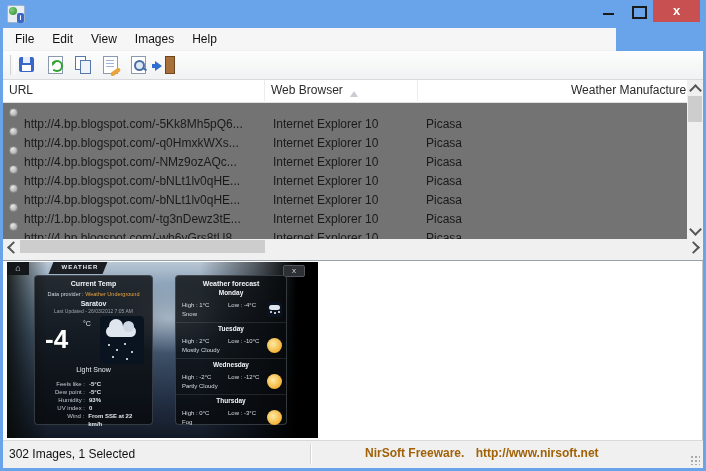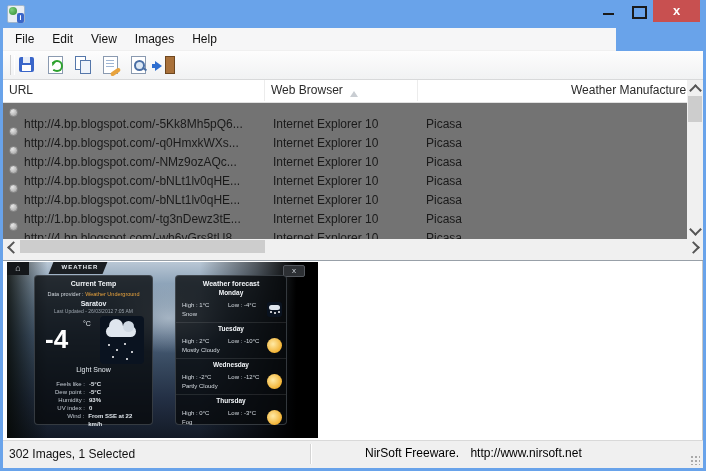--- a/index.html
+++ b/index.html
@@ -113,21 +113,21 @@
   .fd-cond{position:absolute;left:6px;top:22px;font-size:6px;color:#d6dce2;}
   .ficon{position:absolute;right:4px;top:13px;width:15px;height:15px;border-radius:50%;}
   .ficon.sun{background:radial-gradient(circle at 40% 40%,#ffeaa6,#f2b233 70%,rgba(242,178,51,0));}
   .ficon.snow{border-radius:3px;background:#0a1320;}
   .ficon.snow:before{content:"";position:absolute;left:2px;top:3px;width:11px;height:5px;background:#dfe6ee;border-radius:4px;}
   .ficon.snow:after{content:"";position:absolute;left:3px;top:9px;width:2px;height:2px;background:#fff;border-radius:50%;box-shadow:4px 1px 0 #fff,8px 0 0 #fff;}
   
   .statusbar{position:absolute;left:3px;top:440px;width:700px;height:27px;background:#f0f0f0;border-top:1px solid #d9d9d9;font-size:12px;}
   .sb-left{position:absolute;left:6px;top:6px;color:#111;}
   .sb-div{position:absolute;left:307px;top:3px;width:1px;height:20px;background:#d4d4d4;border-right:1px solid #fff;}
-  .sb-right{position:absolute;left:318px;top:5px;color:#000000;font-weight:normal;padding-left:44px;}
+  .sb-right{position:absolute;left:318px;top:5px;color:#a16207;font-weight:bold;padding-left:44px;}
   .sb-right .url{margin-left:8px;}
   .grip{position:absolute;right:3px;bottom:3px;width:10px;height:10px;
     background-image:radial-gradient(circle at 2px 2px,#a9a9a9 1px,transparent 1.2px);
     background-size:4px 4px;}
 </style>
 </head>
 <body>
 
 <div class="window">
 

